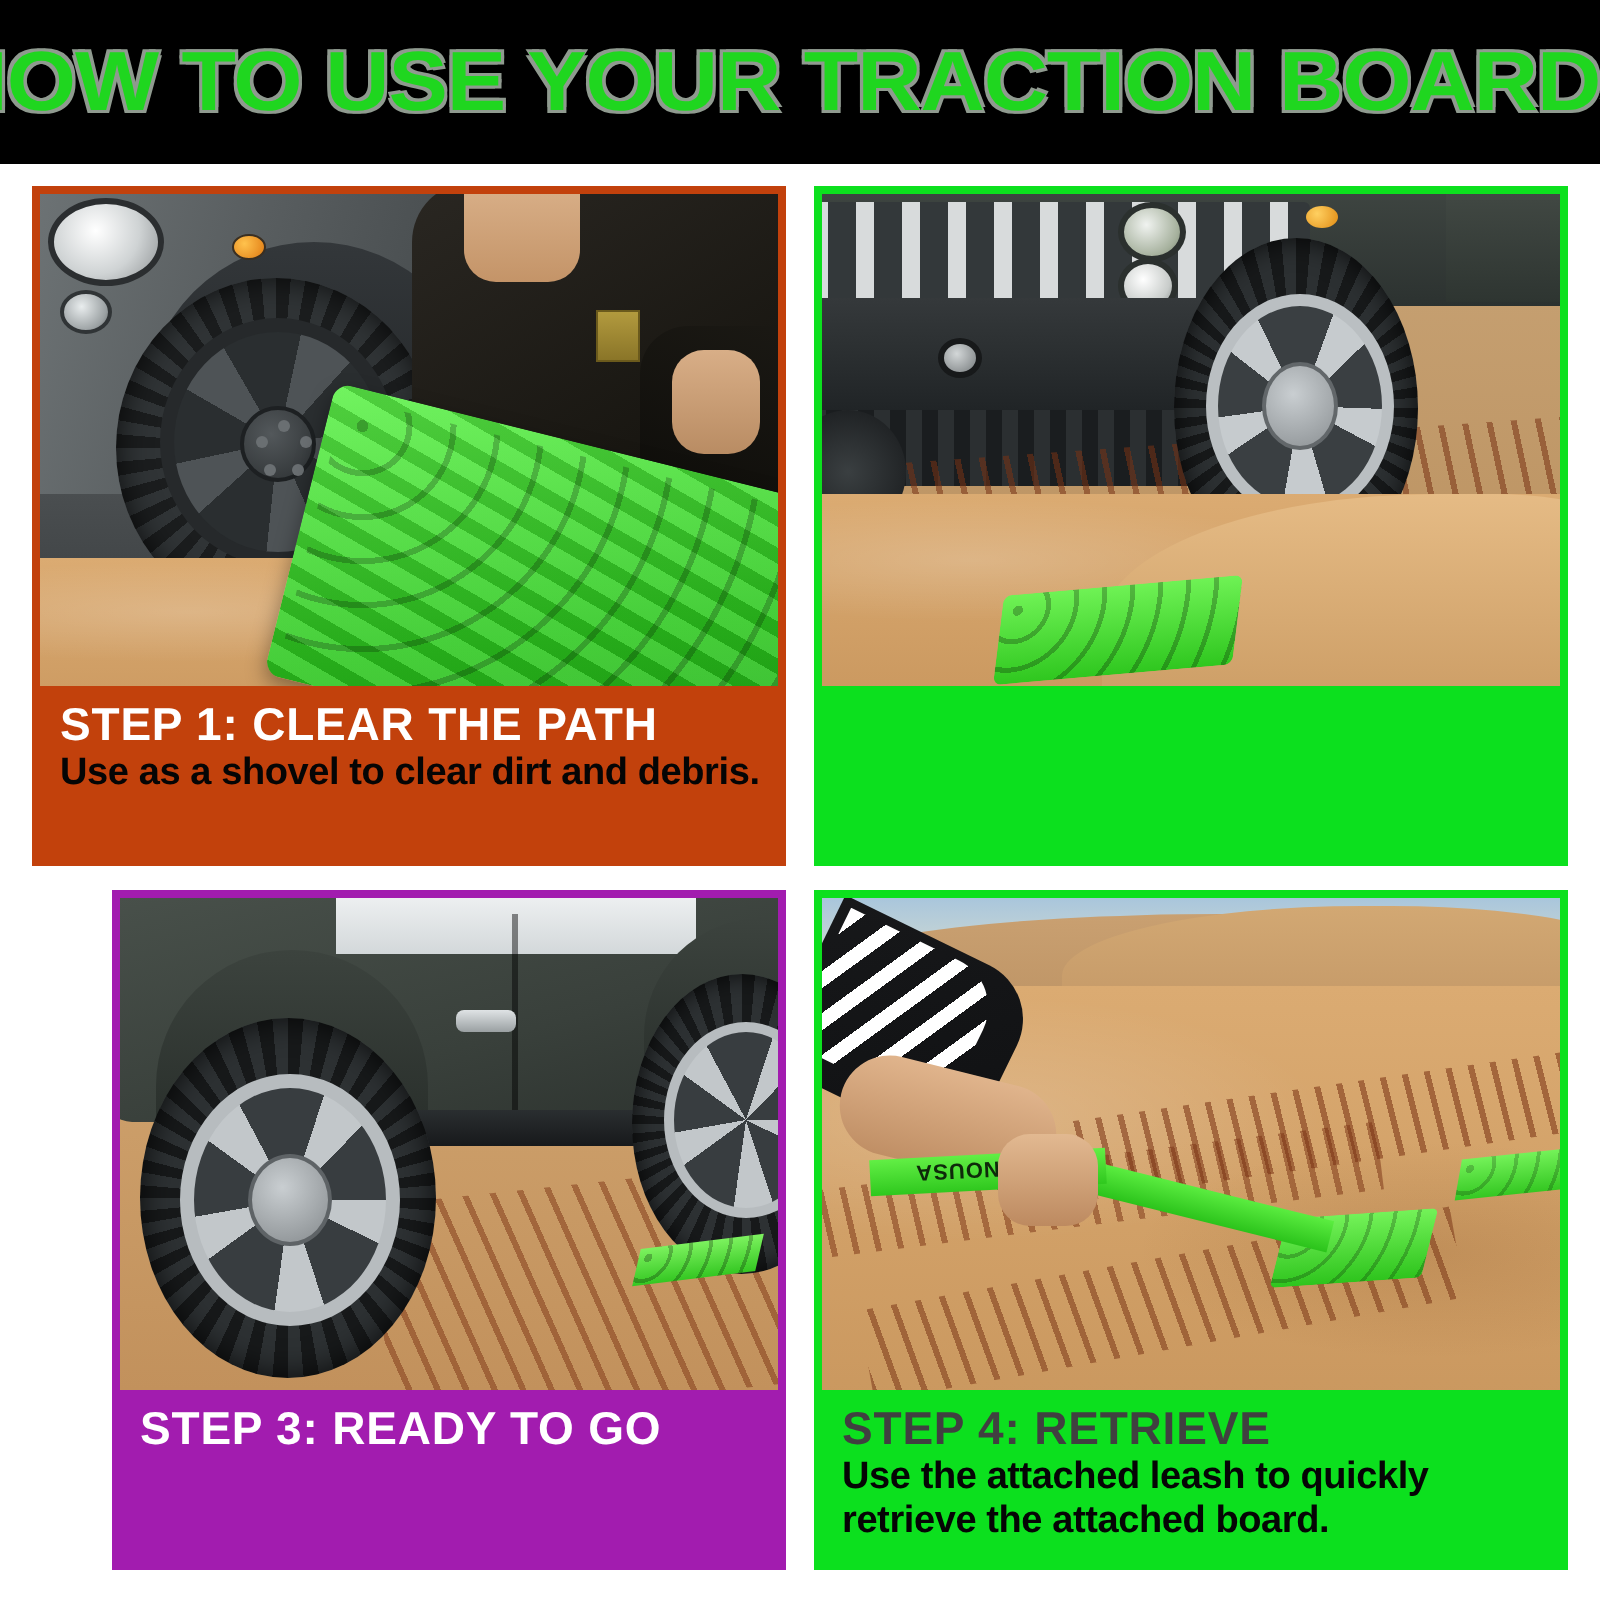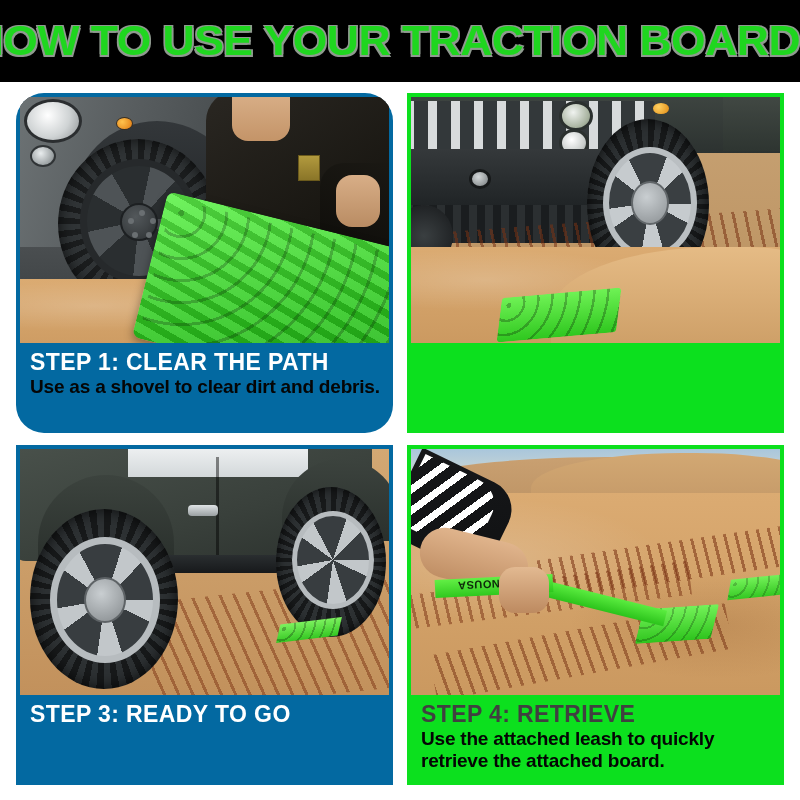--- a/index.html
+++ b/index.html
@@ -515,21 +515,21 @@
 <body>
 
 <div class="page">
 
   <div class="header-band" style="background: rgb(0, 0, 0);">
     <div class="header-title" style="color: rgb(31, 214, 31); text-shadow: rgb(143, 154, 143) -1.5px -1.5px 0px, rgb(143, 154, 143) 1.5px -1.5px 0px, rgb(143, 154, 143) -1.5px 1.5px 0px, rgb(143, 154, 143) 1.5px 1.5px 0px;">HOW TO USE YOUR TRACTION BOARDS</div>
   </div>
 
   <div class="grid">
 
-    <div class="card" style="background: #0369a1; border-radius: 28px;">
+    <div class="card" style="background: #c2410c;">
       <div class="photo">
         <div class="layer p1-bg"></div>
         <div class="layer p1-body"></div>
         <div class="layer p1-lowerbody"></div>
         <div class="layer p1-fender"></div>
         <div class="layer p1-headlight"></div>
         <div class="layer p1-foglight"></div>
         <div class="layer p1-marker"></div>
         <div class="layer p1-tire"></div>
         <div class="layer p1-rim"></div>
@@ -571,21 +571,21 @@
         <div class="layer p2-tracks"></div>
         <div class="layer p2-tire"></div>
         <div class="layer p2-rim"></div>
         <div class="layer p2-hub"></div>
         <div class="layer p2-sand sand"></div>
         <div class="layer p2-dune"></div>
         <div class="layer p2-board"></div>
       </div>
     </div>
 
-    <div class="card" style="background: #0369a1;">
+    <div class="card" style="background: #a21caf; margin-left: 40px;">
       <div class="photo">
         <div class="layer p3-bg sand"></div>
         <div class="layer p3-tracks"></div>
         <div class="layer p3-body"></div>
         <div class="layer p3-window"></div>
         <div class="layer p3-door-line"></div>
         <div class="layer p3-handle"></div>
         <div class="layer p3-marker"></div>
         <div class="layer p3-fender-f"></div>
         <div class="layer p3-fender-r"></div>

